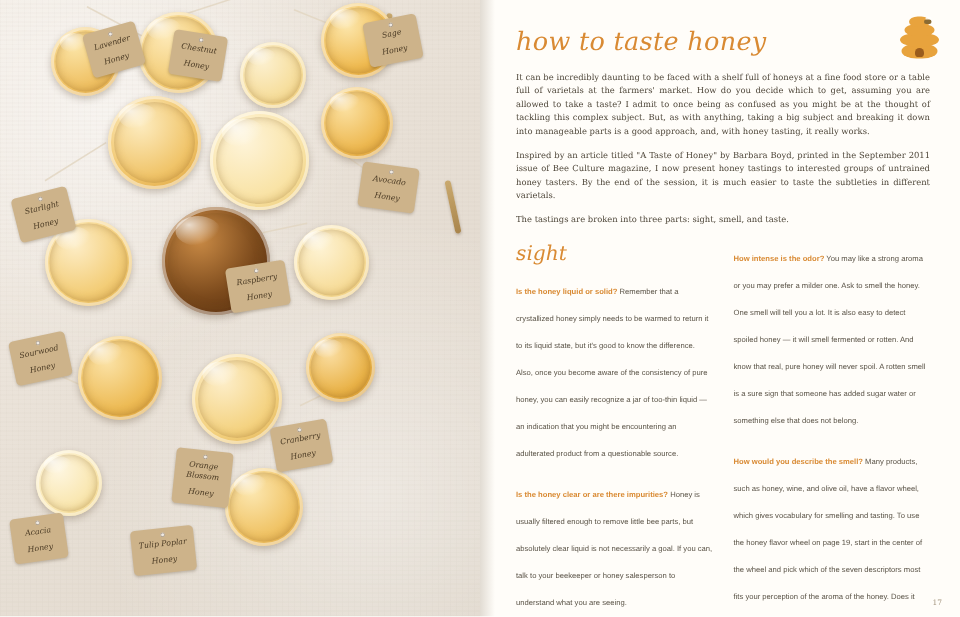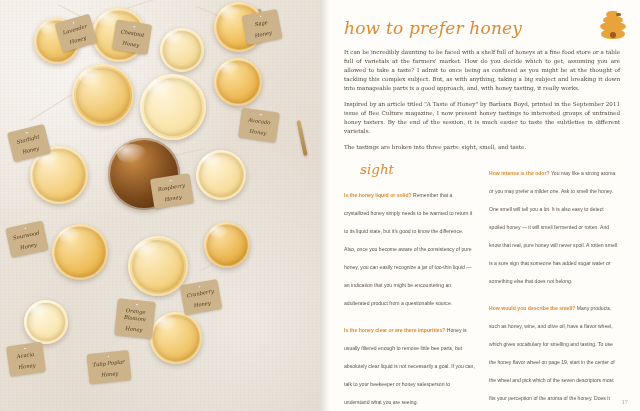--- a/index.html
+++ b/index.html
@@ -87,21 +87,21 @@
   }
   .intro p{
     margin:0 0 7px 0;
     font-family:"DejaVu Serif", serif;
     font-size:5.6px;line-height:1.62;color:#4e4639;
     text-align:justify;
   }
   .cols{display:flex;gap:14px;margin-top:9px;}
   .col{width:50%;}
   h2.sec{
-    margin:0 0 6px 16px;
+    margin:0 0 6px 0;
     font-family:"DejaVu Serif", serif;
     font-style:italic;font-weight:normal;
     font-size:13.5px;color:#d98a33;
   }
   .blk{margin:0 0 9px 0;}
   .blk .q{
     color:#d98a33;font-weight:bold;
     font-family:"Liberation Sans", sans-serif;
     font-size:5.1px;
   }
@@ -250,21 +250,21 @@
       <div class="dome d2"></div>
       <div class="dome d3"></div>
       <div class="hole"></div>
       <div class="bee">
         <div class="wg"></div>
           <div class="bd"></div>
       </div>
     </div>
 
     <div class="page-inner">
-      <h1 class="title">how to prefer honey</h1>
+      <h1 class="title">how to taste honey</h1>
 
       <div class="intro">
         <p>It can be incredibly daunting to be faced with a shelf full of honeys at a fine food store or a table full of varietals at the farmers' market. How do you decide which to get, assuming you are allowed to take a taste? I admit to once being as confused as you might be at the thought of tackling this complex subject. But, as with anything, taking a big subject and breaking it down into manageable parts is a good approach, and, with honey tasting, it really works.</p>
         <p>Inspired by an article titled "A Taste of Honey" by Barbara Boyd, printed in the September 2011 issue of Bee Culture magazine, I now present honey tastings to interested groups of untrained honey tasters. By the end of the session, it is much easier to taste the subtleties in different varietals.</p>
         <p>The tastings are broken into three parts: sight, smell, and taste.</p>
       </div>
 
       <div class="cols">
 
         <div class="col">

